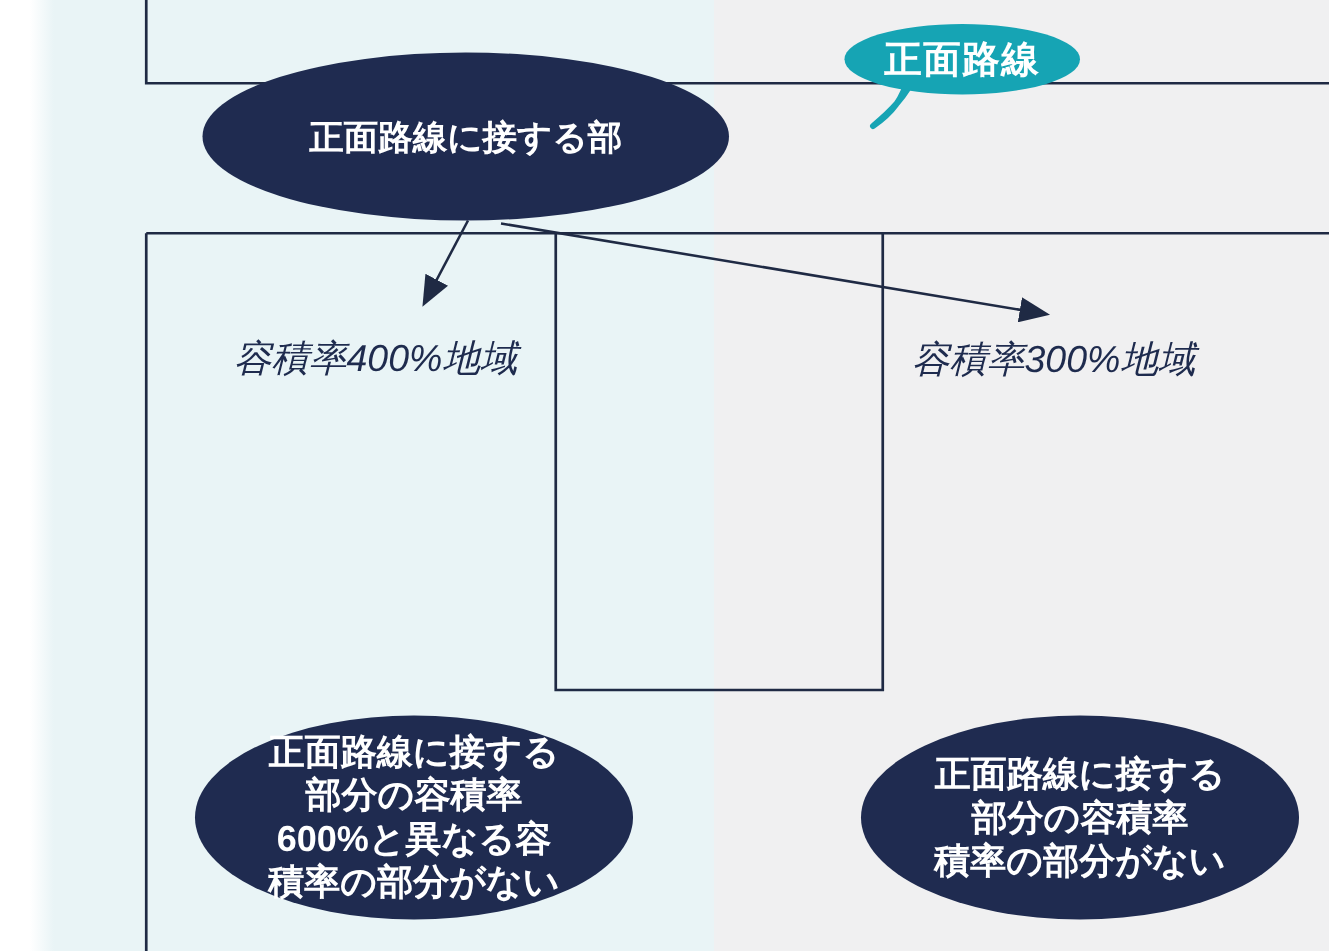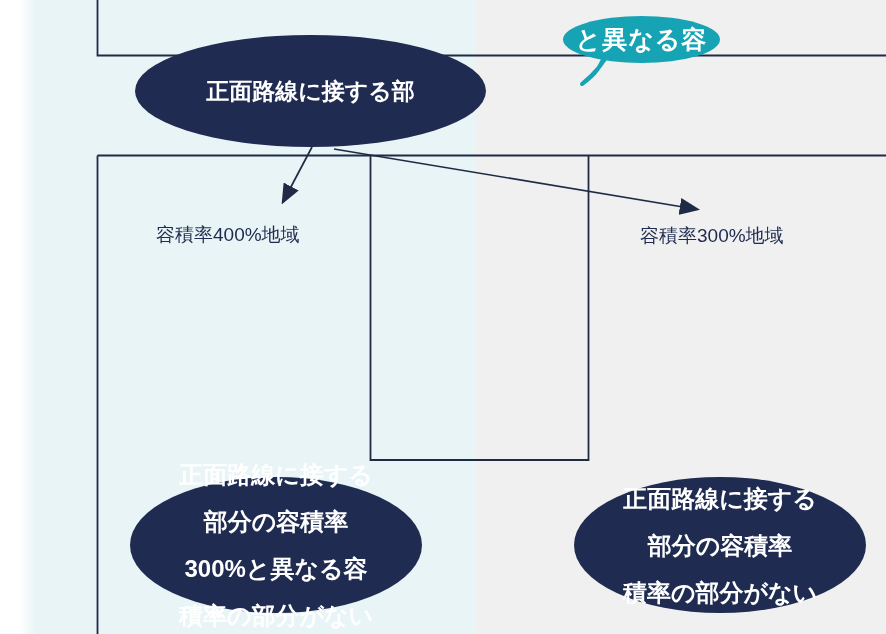--- a/index.html
+++ b/index.html
@@ -16,39 +16,39 @@
   .bg-gray{
     position:absolute;left:476px;top:0;width:410px;height:634px;
     background:#f0f0f1;
   }
   svg.lines{position:absolute;left:0;top:0;}
   
   .callout{
     position:absolute;border-radius:50%;
     background:#1f2b50;color:#ffffff;
     display:flex;flex-direction:column;justify-content:center;align-items:center;
-    text-align:center;font-weight:bold;gap:18px;
+    text-align:center;font-weight:bold;
   }
   .callout .ln{white-space:nowrap;}
   .callout-top{left:135px;top:35px;width:351px;height:112px;font-size:23px;line-height:28px;}
   .callout-bl{left:130px;top:477px;width:292px;height:136px;font-size:24px;line-height:29px;}
   .callout-br{left:574px;top:477px;width:292px;height:136px;font-size:24px;line-height:29px;}
   
   .road-bubble{
     position:absolute;left:563px;top:16px;width:157px;height:47px;
     border-radius:50%;background:#16a4b4;color:#ffffff;
     display:flex;align-items:center;justify-content:center;
     font-size:25px;font-weight:bold;letter-spacing:1px;
   }
   
   .zone-label{
-    position:absolute;color:#1e2b4e;font-size:19px;white-space:nowrap;
+    position:absolute;color:#1e2b4e;font-size:25px;white-space:nowrap;font-style:italic;
   }
   .zone-left{left:156px;top:222px;}
-  .zone-right{left:640px;top:223px;}
+  .zone-right{left:608px;top:223px;}
 </style>
 </head>
 <body>
 
 <div class="bg-blue"></div>
 <div class="bg-gray"></div>
 
 <svg class="lines" width="886" height="634" viewBox="0 0 886 634">
   <defs>
     <marker id="ah" markerWidth="12" markerHeight="10" refX="9" refY="5" orient="auto">
@@ -65,34 +65,34 @@
   <path d="M370.5,155.5 L370.5,460 L588.5,460 L588.5,155.5" fill="none" stroke="#1f2a44" stroke-width="1.8"></path>
 
   <path d="M312,147 L284,200" fill="none" stroke="#1f2a44" stroke-width="1.7" marker-end="url(#ah)"></path>
 
   <path d="M334,149 L695,209" fill="none" stroke="#1f2a44" stroke-width="1.7" marker-end="url(#ah)"></path>
 
   <path d="M606,50 C602,66 595,75 582,84 C594,74 604,64 610,50 Z" fill="#16a4b4" stroke="#16a4b4" stroke-width="4" stroke-linejoin="round"></path>
 </svg>
 
 <div class="road-bubble">
-  <span>と異なる容</span>
+  <span>正面路線</span>
 </div>
 
 <div class="callout callout-top">
   <div class="ln">正面路線に接する部</div>
 </div>
 
 <div class="zone-label zone-left">容積率400%地域</div>
 <div class="zone-label zone-right">容積率300%地域</div>
 
 <div class="callout callout-bl">
   <div class="ln">正面路線に接する</div>
   <div class="ln">部分の容積率</div>
-  <div class="ln">300%と異なる容</div>
+  <div class="ln">600%と異なる容</div>
   <div class="ln">積率の部分がない</div>
 </div>
 
 <div class="callout callout-br">
   <div class="ln">正面路線に接する</div>
   <div class="ln">部分の容積率</div>
   <div class="ln">積率の部分がない</div>
 </div>
 
 </body></html>

